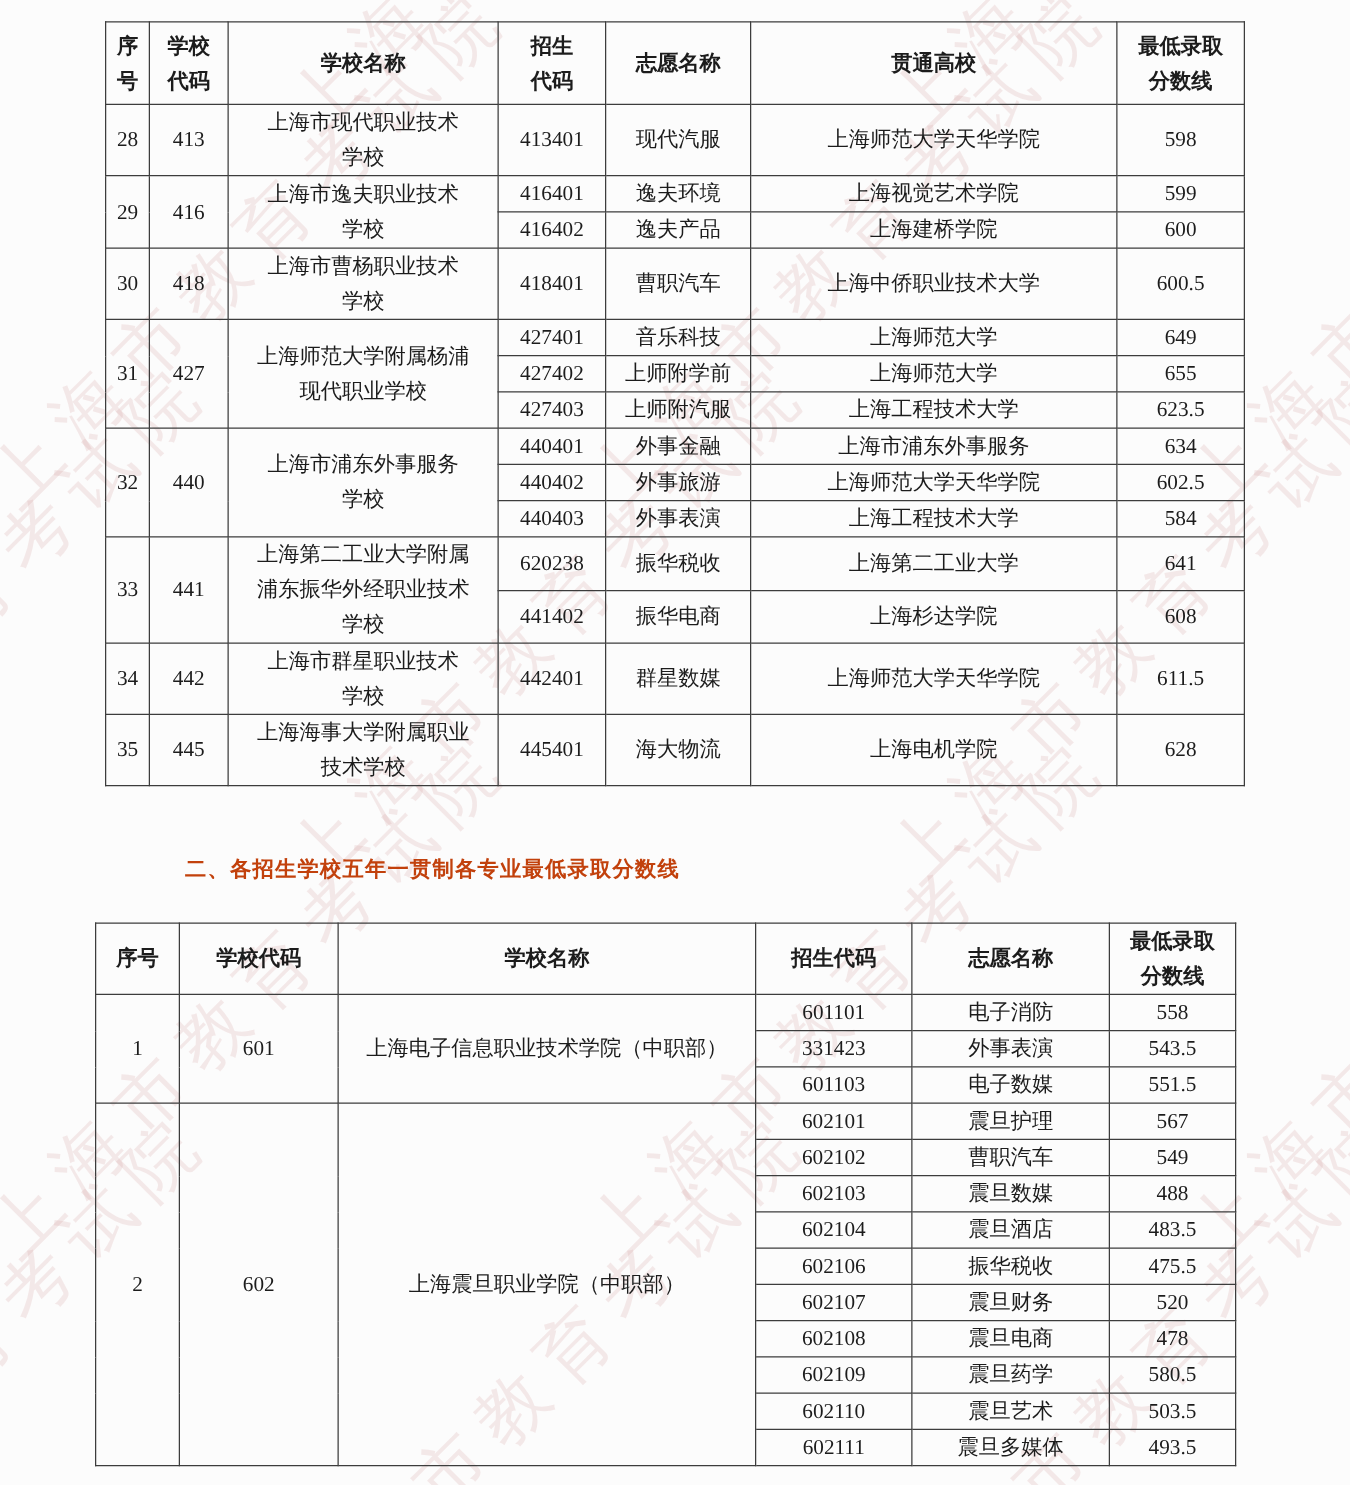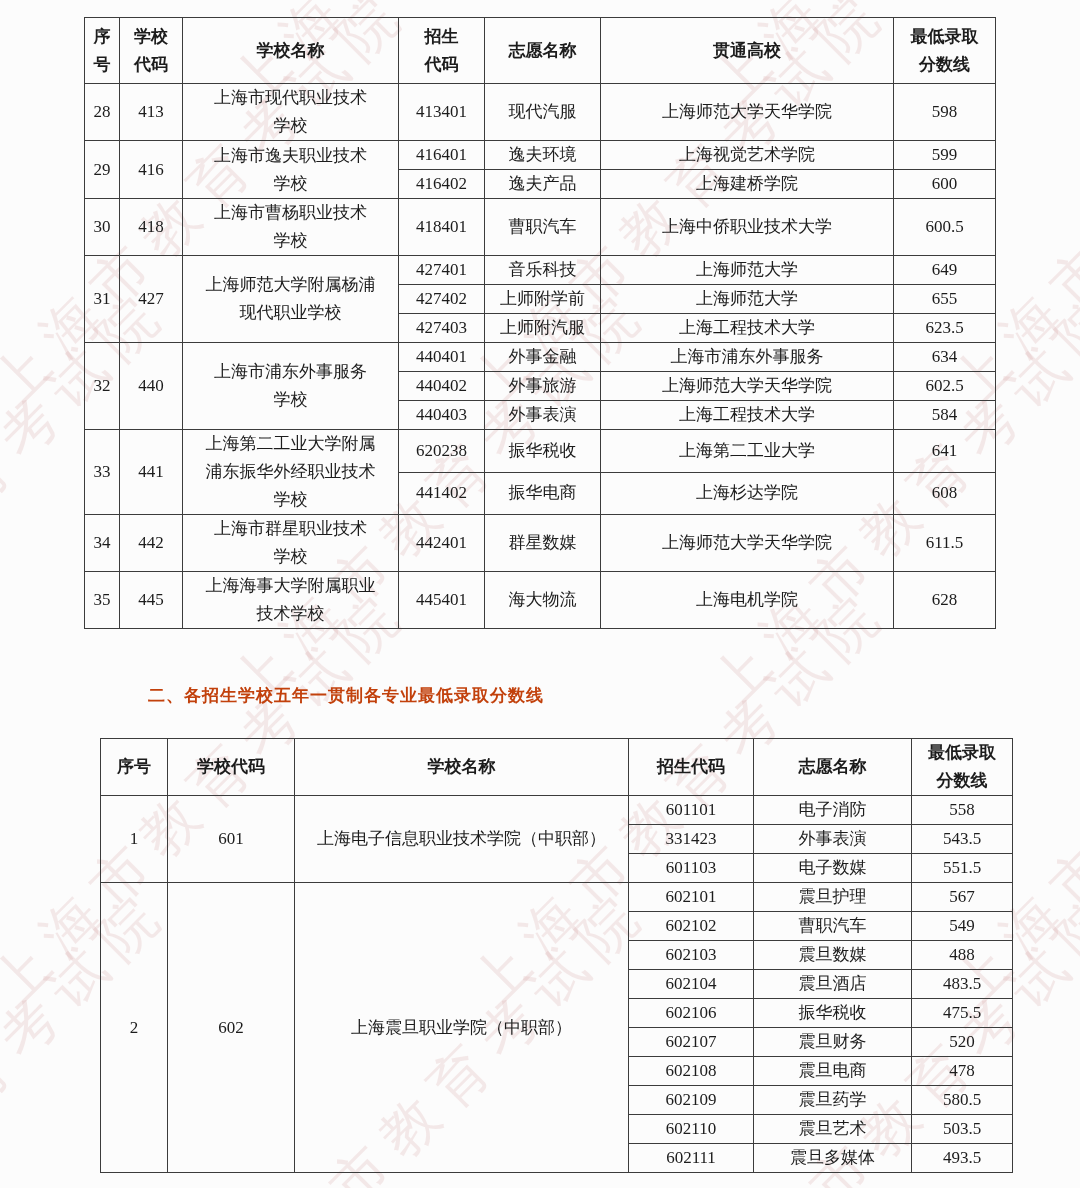--- a/index.html
+++ b/index.html
@@ -28,21 +28,21 @@
     transform-origin: center center;
   }
   table {
     position: absolute;
     z-index: 1;
     border-collapse: collapse;
     table-layout: fixed;
     background: transparent;
   }
   #table1 { left: 84px; top: 17px; width: 911px; }
-  #table2 { left: 100px; top: 738px; width: 912px; }
+  #table2 { left: 76px; top: 738px; width: 912px; }
   th, td {
     border: 1.5px solid #3c3c3c;
     text-align: center;
     vertical-align: middle;
     white-space: pre-line;
     font-size: 17px;
     line-height: 28px;
     padding: 0 4px;
     overflow: hidden;
   }

